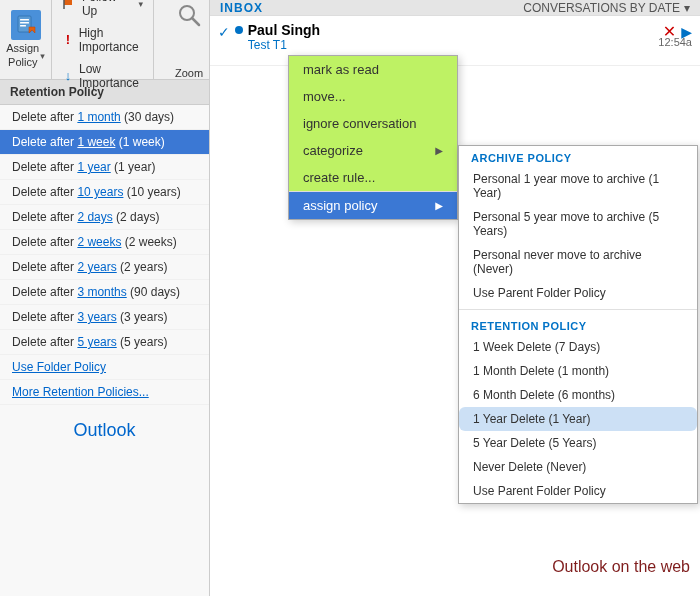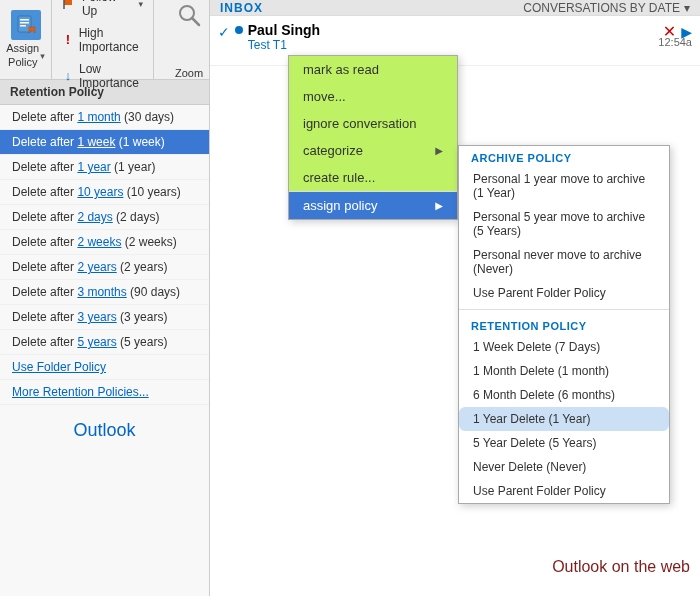--- a/index.html
+++ b/index.html
@@ -305,21 +305,21 @@
 
     .context-menu-item.highlighted .submenu-arrow {
       color: #fff;
     }
 
     
     .submenu {
       position: absolute;
       left: 248px;
       top: 145px;
-      width: 212px;
+      width: 240px;
       background: #fff;
       border: 1px solid #aaa;
       box-shadow: 2px 2px 8px rgba(0,0,0,0.2);
       z-index: 101;
     }
 
     .submenu-section-header {
       padding: 6px 12px 3px;
       font-size: 11px;
       font-weight: 700;

